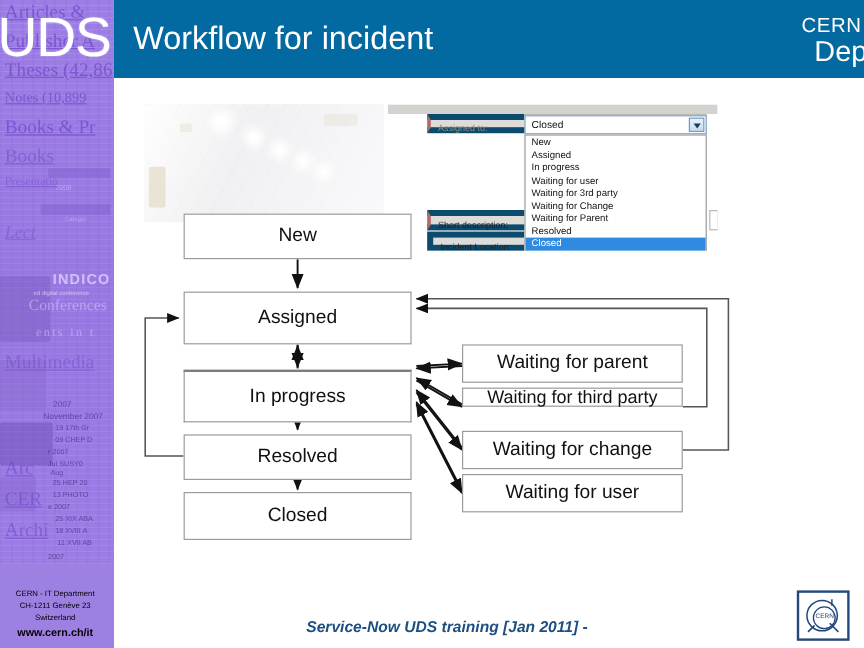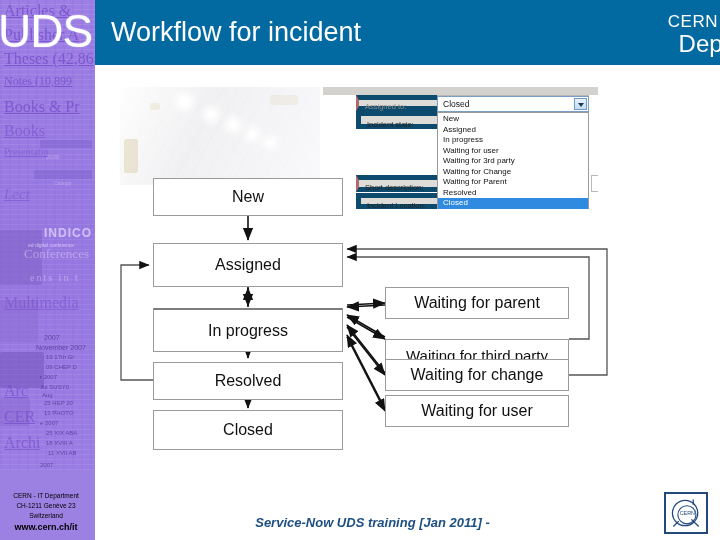--- a/index.html
+++ b/index.html
@@ -224,21 +224,20 @@
     <div class="tint" style="left:30px;top:16px;width:10px;height:7px;opacity:.6;"></div>
     <div class="tint" style="left:150px;top:8px;width:28px;height:10px;opacity:.45;"></div>
   </div>
 
   <div id="form-shot">
     <div class="topbar"></div>
 
     <div class="lbl-cell req fade" style="top:8px;width:112px;height:16px;">Assigned to:</div>
     <div class="val-box" style="left:114px;top:8px;width:152px;height:9px;"></div>
 
-    <div class="lbl-cell" style="top:24px;width:112px;height:18px;line-height:17px;">Incident state:</div>
 
     <div class="lbl-cell req" style="top:88px;width:112px;height:17px;line-height:16px;">Short description:</div>
     <div class="val-box" style="left:268px;top:88px;width:8px;height:17px;"></div>
 
     <div class="lbl-cell" style="top:106px;width:112px;height:16px;line-height:15px;">Incident Location:</div>
     <div class="val-box" style="left:114px;top:106px;width:152px;height:16px;"></div>
 
     <div id="combo">
       <span class="txt">Closed</span>
       <span id="combo-btn">
@@ -293,21 +292,21 @@
     </g>
   </svg>
 
   <div class="node" style="left:58px;top:113px;width:190px;height:38px;">New</div>
   <div class="node" style="left:58px;top:178px;width:190px;height:44px;">Assigned</div>
   <div class="node thick-top" style="left:58px;top:243px;width:190px;height:44px;">In progress</div>
   <div class="node" style="left:58px;top:297px;width:190px;height:38px;">Resolved</div>
   <div class="node" style="left:58px;top:345px;width:190px;height:40px;">Closed</div>
 
   <div class="node" style="left:290px;top:222px;width:184px;height:32px;">Waiting for parent</div>
-  <div class="node nudge" style="left:290px;top:274px;width:184px;height:33px;">Waiting for third party</div>
+  <div class="node nudge" style="left:290px;top:258px;width:184px;height:16px;">Waiting for third party</div>
   <div class="node" style="left:290px;top:294px;width:184px;height:32px;">Waiting for change</div>
   <div class="node" style="left:290px;top:330px;width:184px;height:32px;">Waiting for user</div>
 
   <div id="bottom-text">Service-Now UDS training [Jan 2011] -</div>
   <svg id="cern-ring" viewBox="0 0 44 42">
     <circle cx="21" cy="21" r="14" fill="none" stroke="#22487c" stroke-width="1.4"></circle>
     <circle cx="23" cy="23" r="10" fill="none" stroke="#22487c" stroke-width="1.2"></circle>
     <path d="M30,6 L30,12 M14,30 L8,36 M28,28 L36,36" stroke="#22487c" stroke-width="1.4" fill="none"></path>
     <text x="15" y="23" font-size="6" fill="#22487c" font-family="Liberation Sans, sans-serif">CERN</text>
   </svg>

